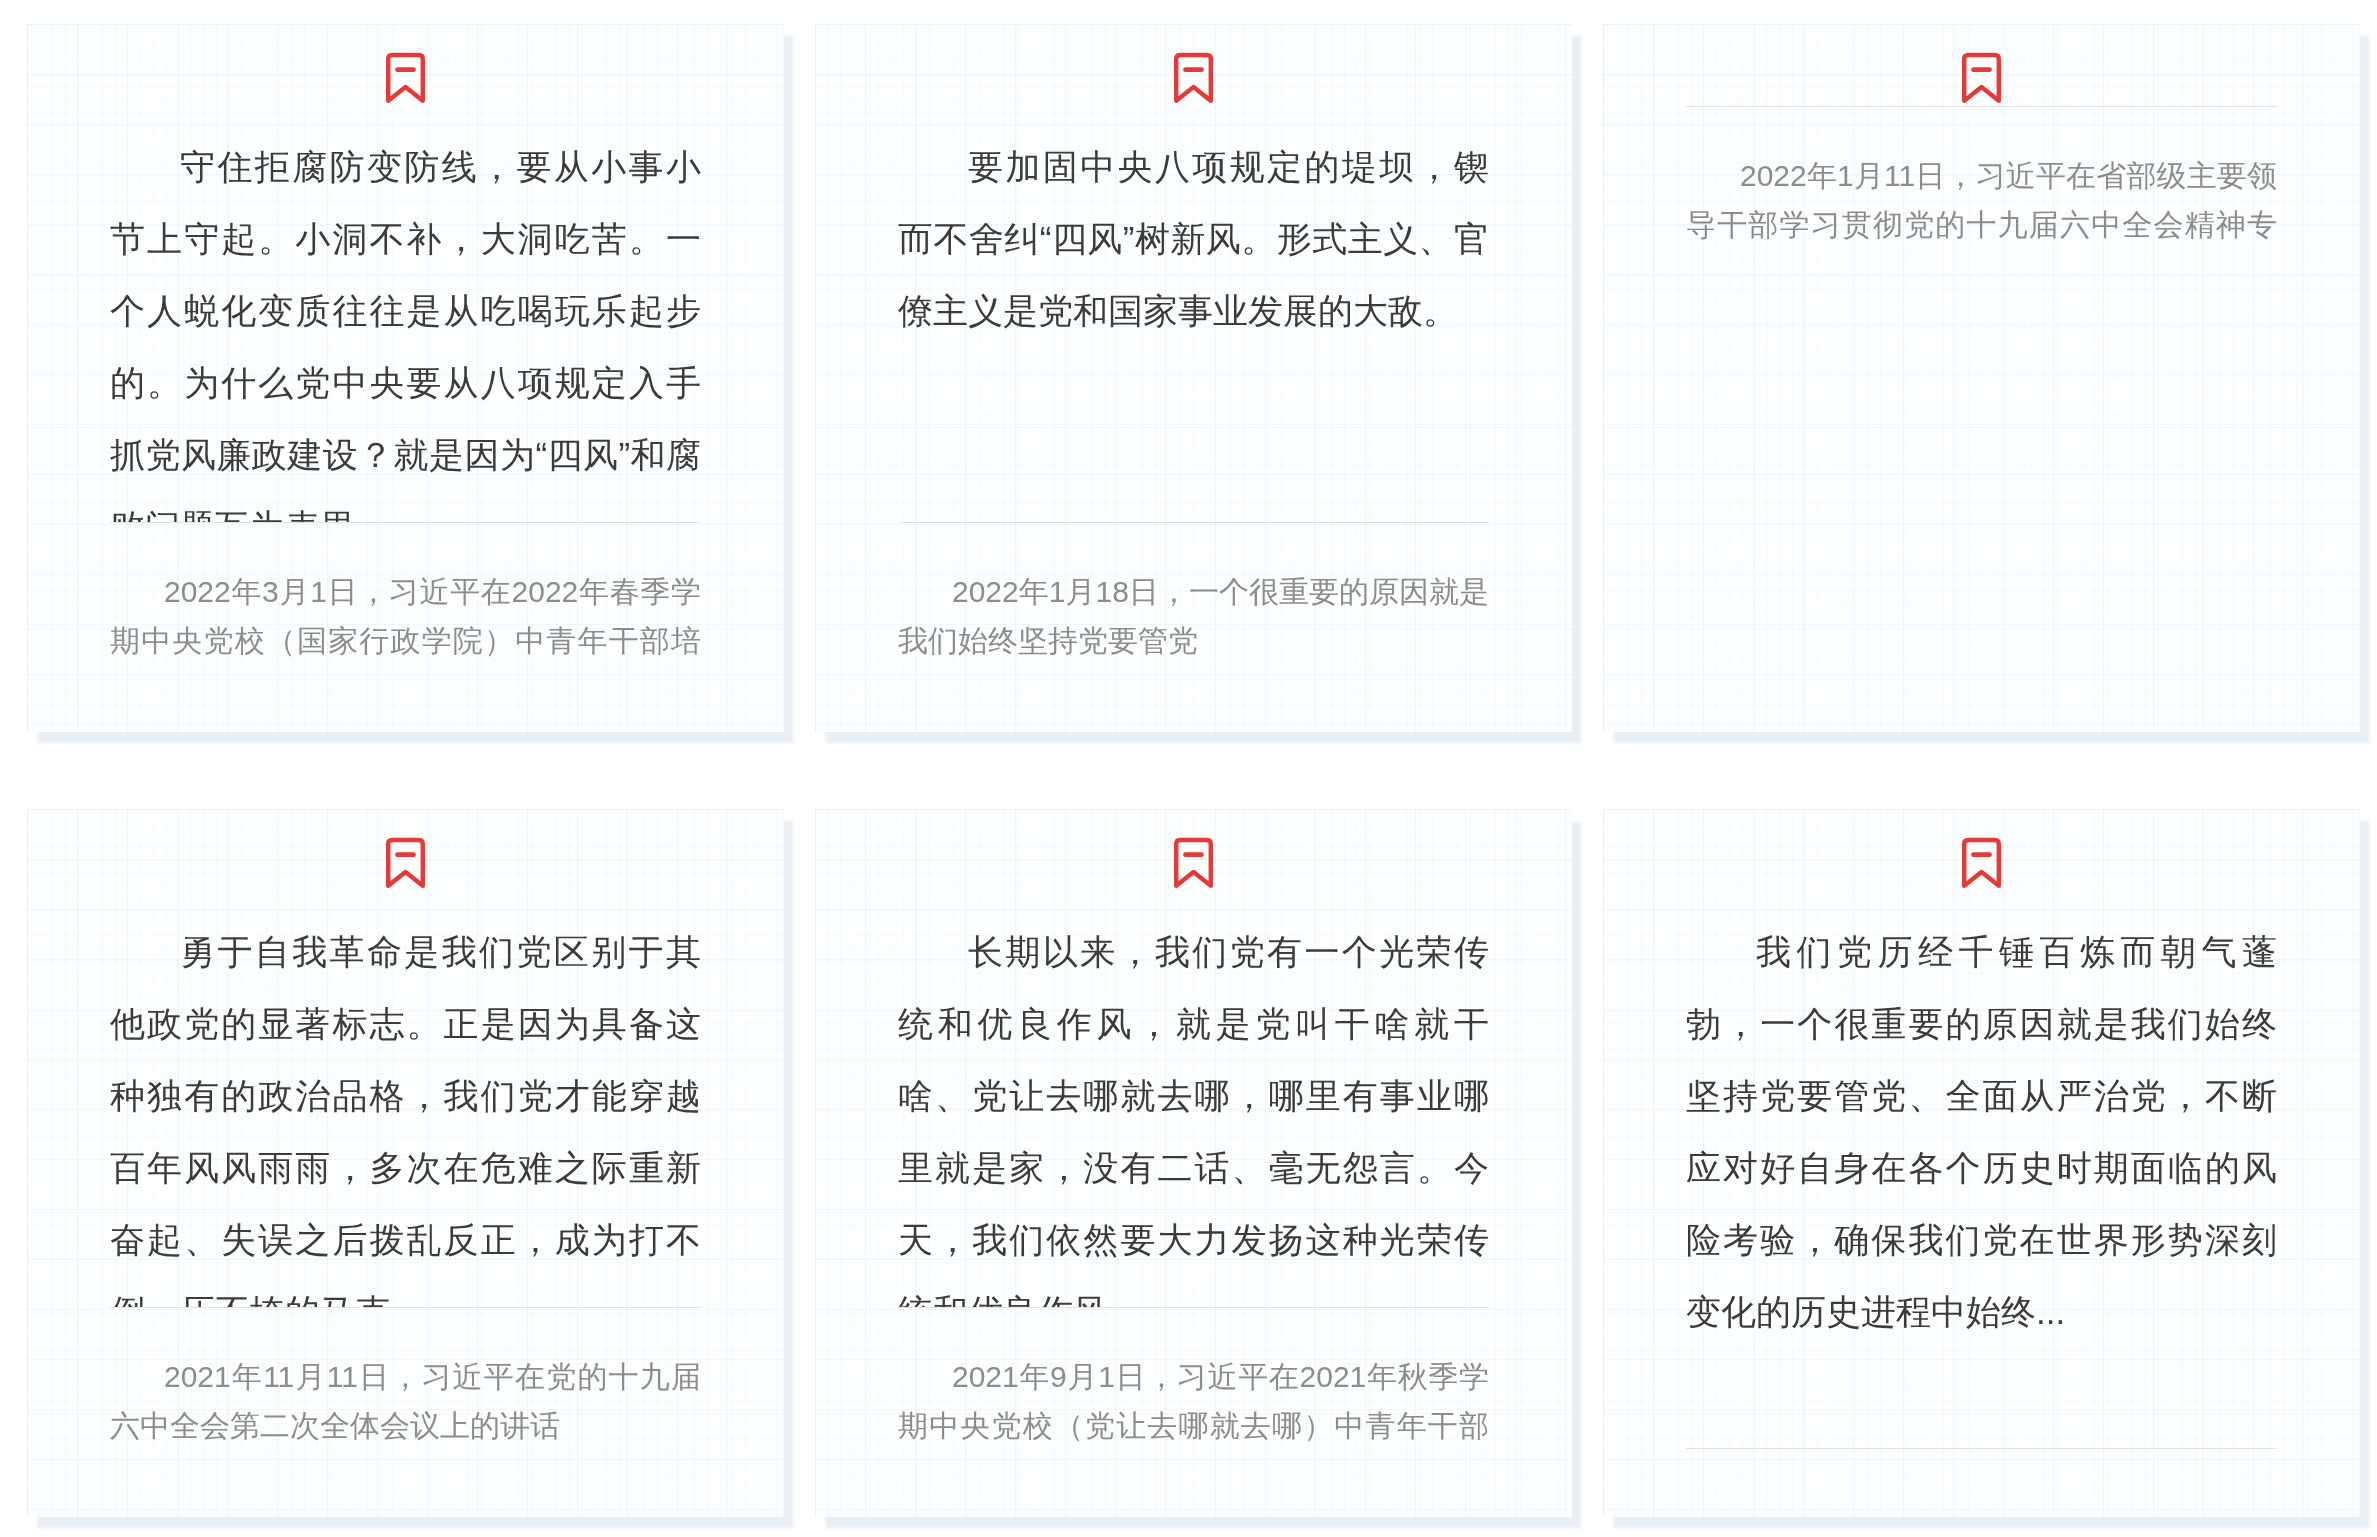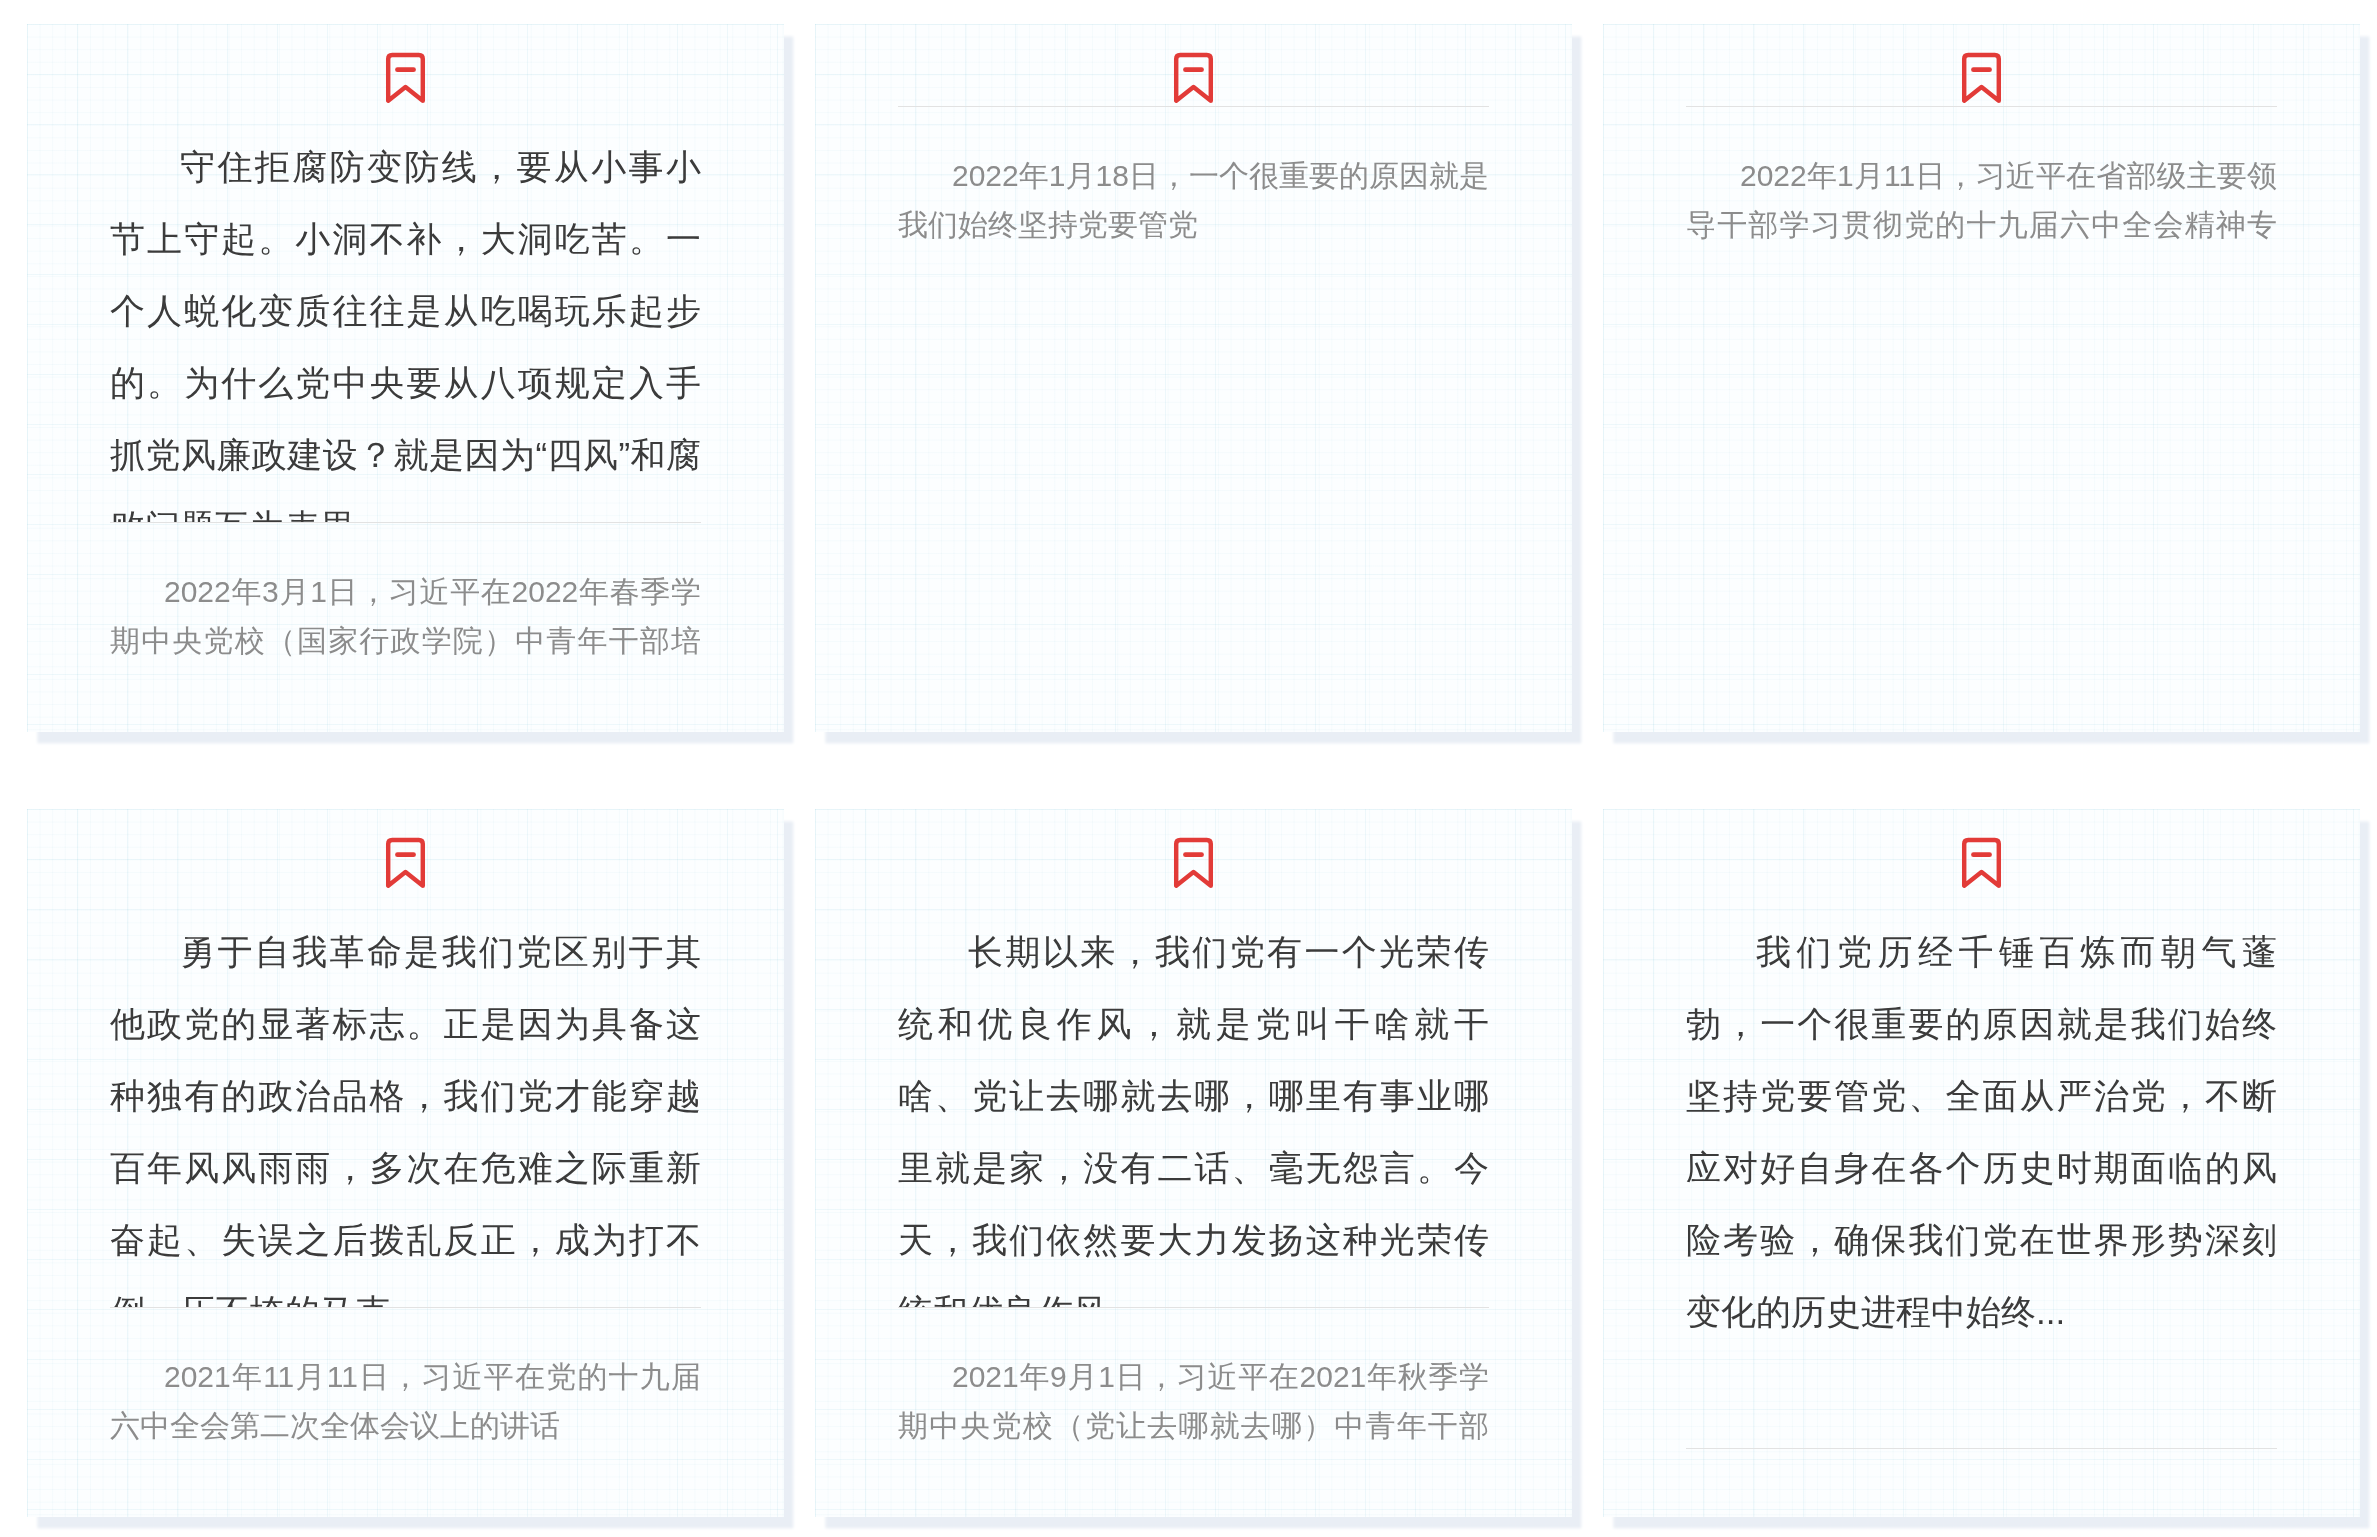--- a/index.html
+++ b/index.html
@@ -80,20 +80,21 @@
     <p class="source">2022年3月1日，习近平在2022年春季学期中央党校（国家行政学院）中青年干部培训班...</p>
   </article>
 
   <article class="card">
     <div class="icon-wrap">
       <svg width="43" height="55" viewBox="0 0 48 62" aria-hidden="true">
         <path d="M9 4.5 H39 Q43.5 4.5 43.5 9 V56 L24 40.5 L4.5 56 V9 Q4.5 4.5 9 4.5 Z" fill="none" stroke="#e23b38" stroke-width="5" stroke-linejoin="round"></path>
         <line x1="15" y1="21" x2="33" y2="21" stroke="#e23b38" stroke-width="5.5" stroke-linecap="round"></line>
       </svg>
     </div>
+    <p class="quote">要加固中央八项规定的堤坝，锲而不舍纠“四风”树新风。形式主义、官僚主义是党和国家事业发展的大敌。</p>
     <div class="divider"></div>
     <p class="source">2022年1月18日，一个很重要的原因就是我们始终坚持党要管党</p>
   </article>
 
   <article class="card">
     <div class="icon-wrap">
       <svg width="43" height="55" viewBox="0 0 48 62" aria-hidden="true">
         <path d="M9 4.5 H39 Q43.5 4.5 43.5 9 V56 L24 40.5 L4.5 56 V9 Q4.5 4.5 9 4.5 Z" fill="none" stroke="#e23b38" stroke-width="5" stroke-linejoin="round"></path>
         <line x1="15" y1="21" x2="33" y2="21" stroke="#e23b38" stroke-width="5.5" stroke-linecap="round"></line>
       </svg>

